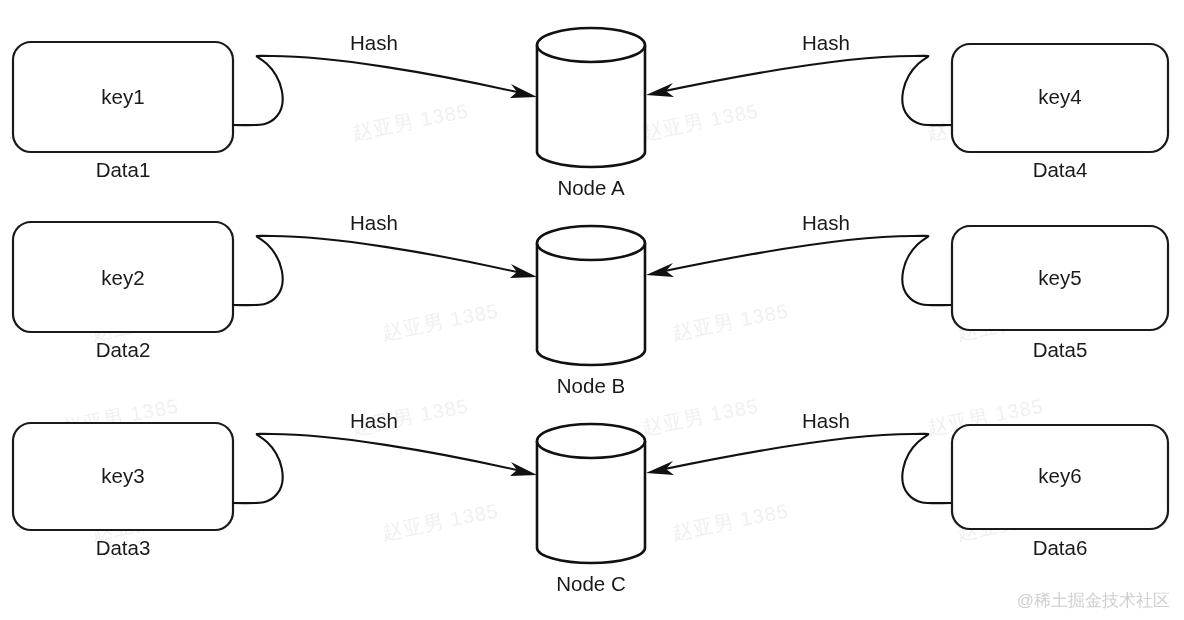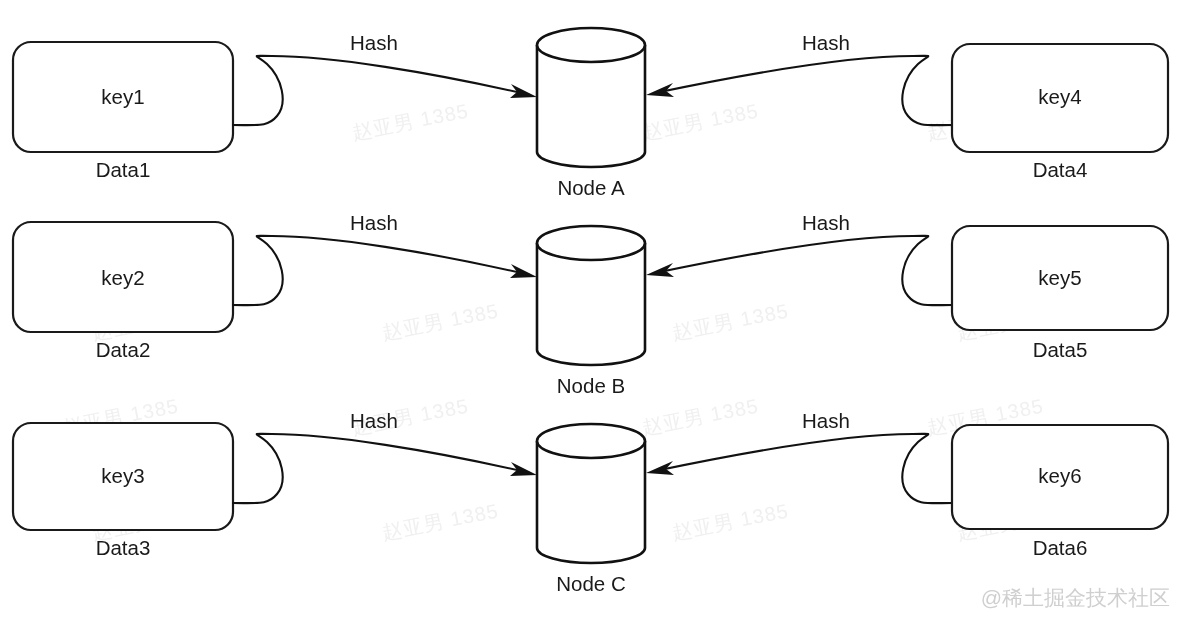--- a/index.html
+++ b/index.html
@@ -66,21 +66,21 @@
     transform-origin: left top;
     user-select: none;
     pointer-events: none;
     letter-spacing: 1px;
   }
   #corner-watermark {
     position: absolute;
     right: 14px;
     bottom: 8px;
     font-family: "Liberation Sans", "DejaVu Sans", sans-serif;
-    font-size: 21px;
+    font-size: 17px;
     color: #cfcfcf;
     white-space: nowrap;
     user-select: none;
     text-align: right;
   }
 </style>
 </head>
 <body>
 
 <div id="canvas">

